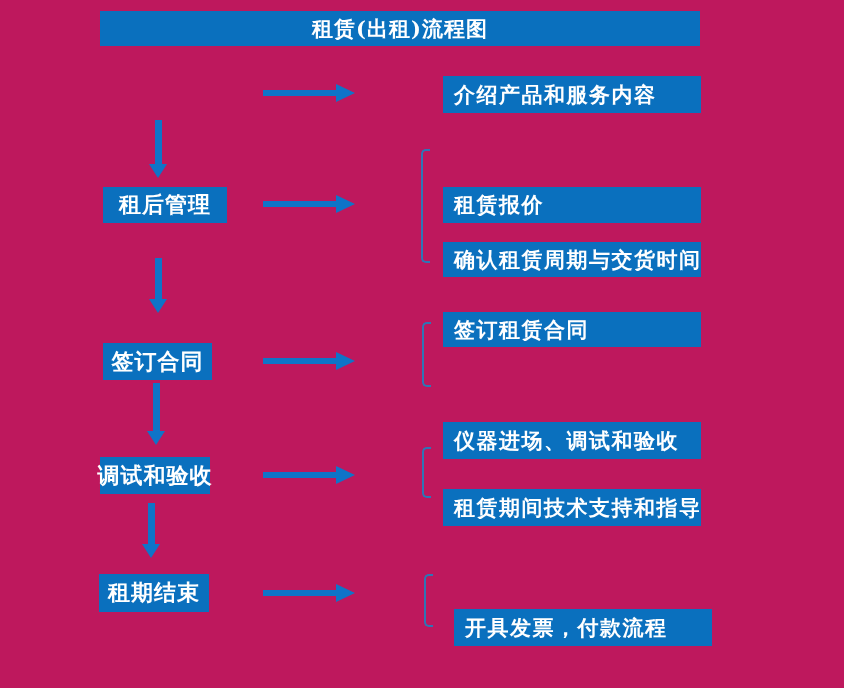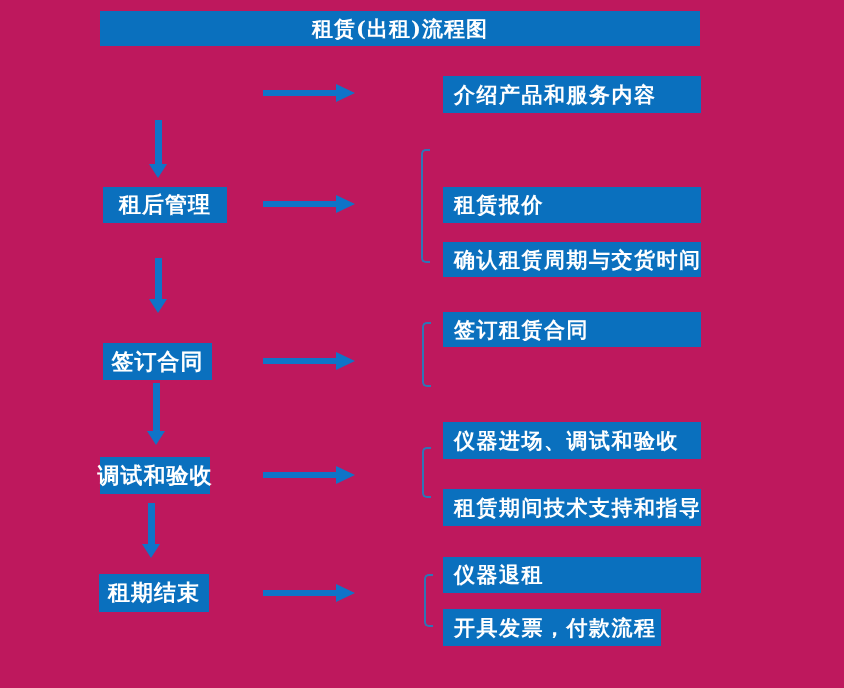--- a/index.html
+++ b/index.html
@@ -108,16 +108,15 @@
   <div class="box rbox" style="left:443px;top:76px;width:258px;height:37px;">介绍产品和服务内容</div>
 
   <div class="box rbox" style="left:443px;top:242px;width:258px;height:35px;">确认租赁周期与交货时间</div>
   <div class="box rbox" style="left:443px;top:187px;width:258px;height:36px;">租赁报价</div>
 
   <div class="box rbox" style="left:443px;top:312px;width:258px;height:35px;">签订租赁合同</div>
 
   <div class="box rbox" style="left:443px;top:422px;width:258px;height:37px;">仪器进场、调试和验收</div>
   <div class="box rbox" style="left:443px;top:489px;width:258px;height:37px;">租赁期间技术支持和指导</div>
 
-  <div class="box rbox" style="left:443px;top:557px;width:258px;height:36px;">仪器退租</div>
-  <div class="box rbox" style="left:443px;top:609px;width:218px;height:37px;">开具发票，付款流程</div>
+  <div class="box rbox" style="left:454px;top:609px;width:258px;height:37px;">开具发票，付款流程</div>
 
 </div>
 
 </body></html>

